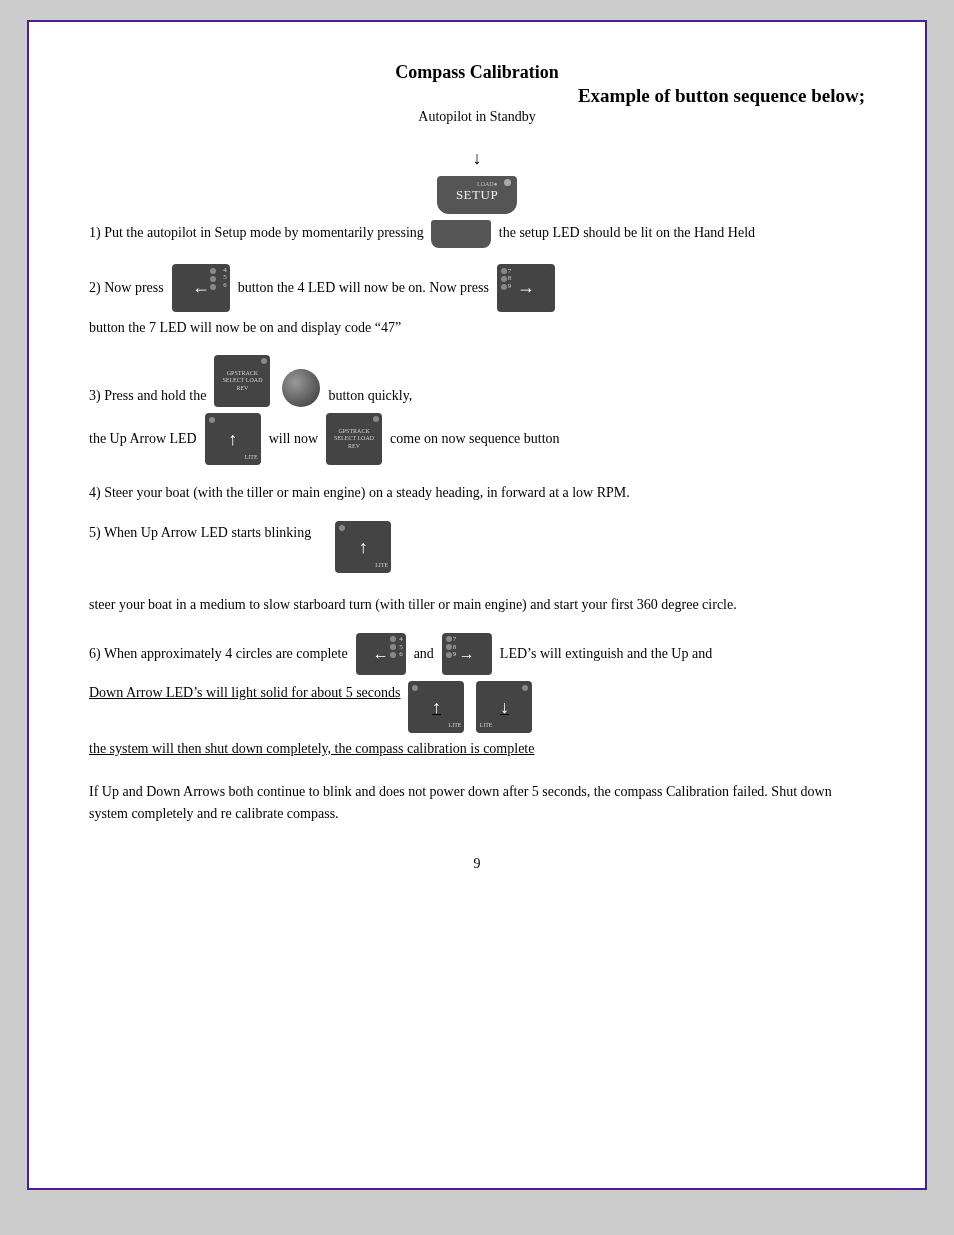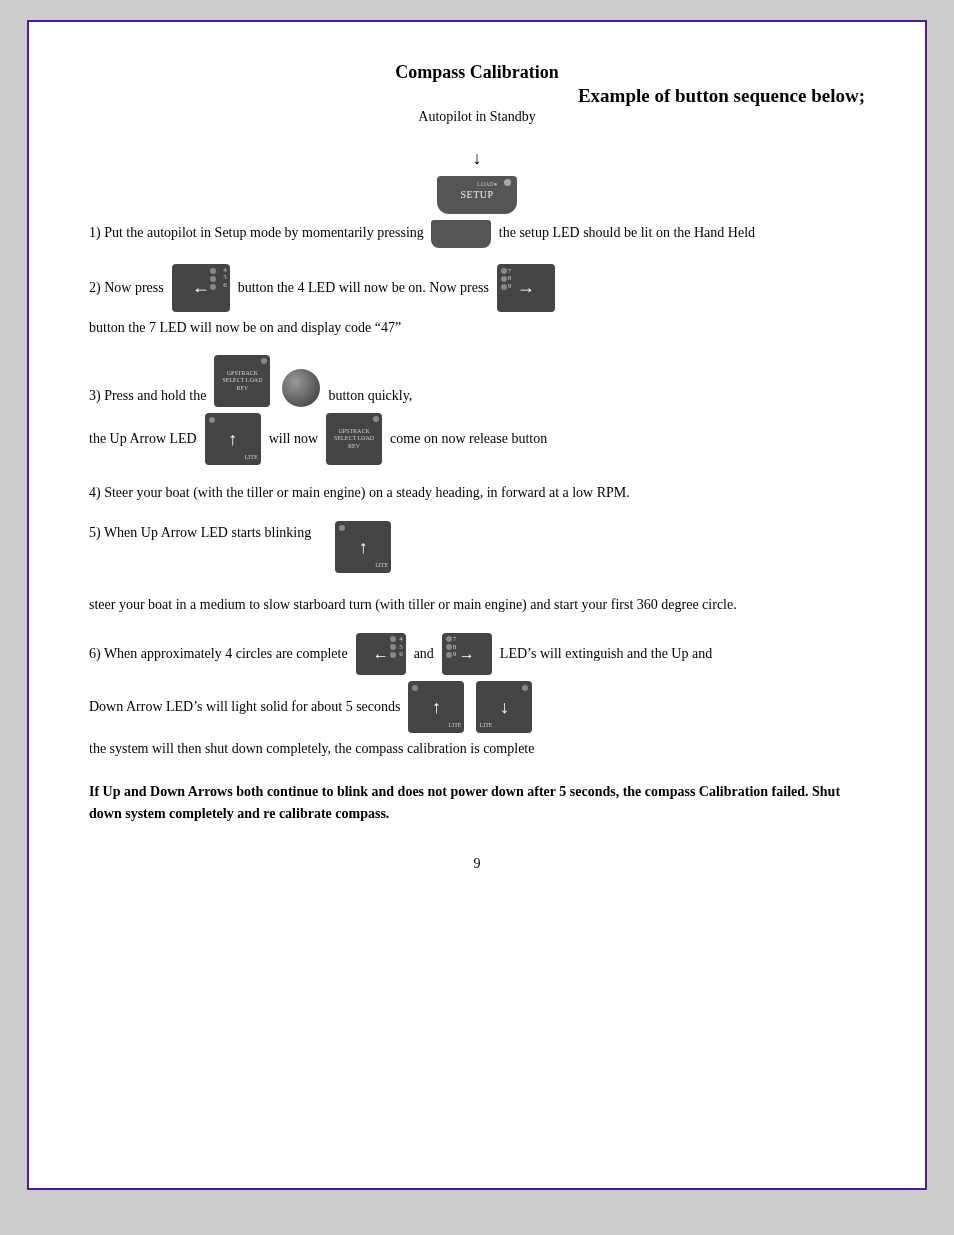--- a/index.html
+++ b/index.html
@@ -62,21 +62,21 @@
     .btn-setup .led-top {
       position: absolute;
       top: 3px;
       right: 6px;
       width: 7px;
       height: 7px;
       border-radius: 50%;
       background: #aaa;
     }
     .btn-setup .label {
-      font-size: 10px;
+      font-size: 13px;
       color: #eee;
       letter-spacing: 0.5px;
     }
     
     .btn-arrow-left {
       width: 58px;
       height: 48px;
       background: #444;
       border-radius: 4px;
       display: inline-flex;
@@ -222,21 +222,21 @@
       color: #ccc;
     }
     .page-number {
       text-align: center;
       margin-top: 30px;
       font-size: 14px;
     }
     .warning-section {
       margin-top: 20px;
       font-size: 14px;
-      font-weight: bold;
+      font-weight: normal;
       line-height: 1.6;
     }
     .setup-area {
       text-align: center;
       margin-bottom: 4px;
     }
     .section-block {
       margin-bottom: 16px;
       font-size: 14px;
       line-height: 1.7;
@@ -351,21 +351,21 @@
       <span>will  now</span>
 
       <div class="btn-gpstrack btn-img">
         <div class="led-top-right"></div>
         <div class="btn-labels">
           <span>GPSTRACK</span>
           <span>SELECT LOAD</span>
           <span>REV</span>
         </div>
       </div>
-      <span>come on now release button</span>
+      <span>come on now sequence button</span>
     </div>
   </div>
 
   <div class="section-block">
     <span>4) Steer your boat (with the tiller or main engine) on a steady heading, in forward at a low RPM.</span>
   </div>
 
   <div class="section-block">
     <div style="display:flex;align-items:flex-start;flex-wrap:wrap;gap:20px;">
       <span>5) When Up Arrow LED starts blinking</span>
@@ -406,21 +406,21 @@
         </div>
         <div style="position:absolute;top:3px;left:11px;display:flex;flex-direction:column;">
           <span class="num-label">7</span>
           <span class="num-label">8</span>
           <span class="num-label">9</span>
         </div>
         <span class="arrow-symbol" style="font-size:16px;">→</span>
       </div>
       <span>LED’s will extinguish and the Up and</span>
     </div>
-    <div style="display:flex;align-items:center;flex-wrap:wrap;gap:4px;margin-top:6px;">
+    <div style="display:flex;flex-wrap:wrap;gap:4px;margin-top:6px;text-decoration:underline;">
       <span>Down Arrow LED’s will light solid for about 5 seconds</span>
 
       <div class="btn-up-arrow btn-img">
         <div class="led-tl"></div>
         <span class="arrow-symbol">↑</span>
         <span class="lite-label">LITE</span>
       </div>
 
       <div class="btn-down-arrow btn-img">
         <div class="led-tr"></div>

